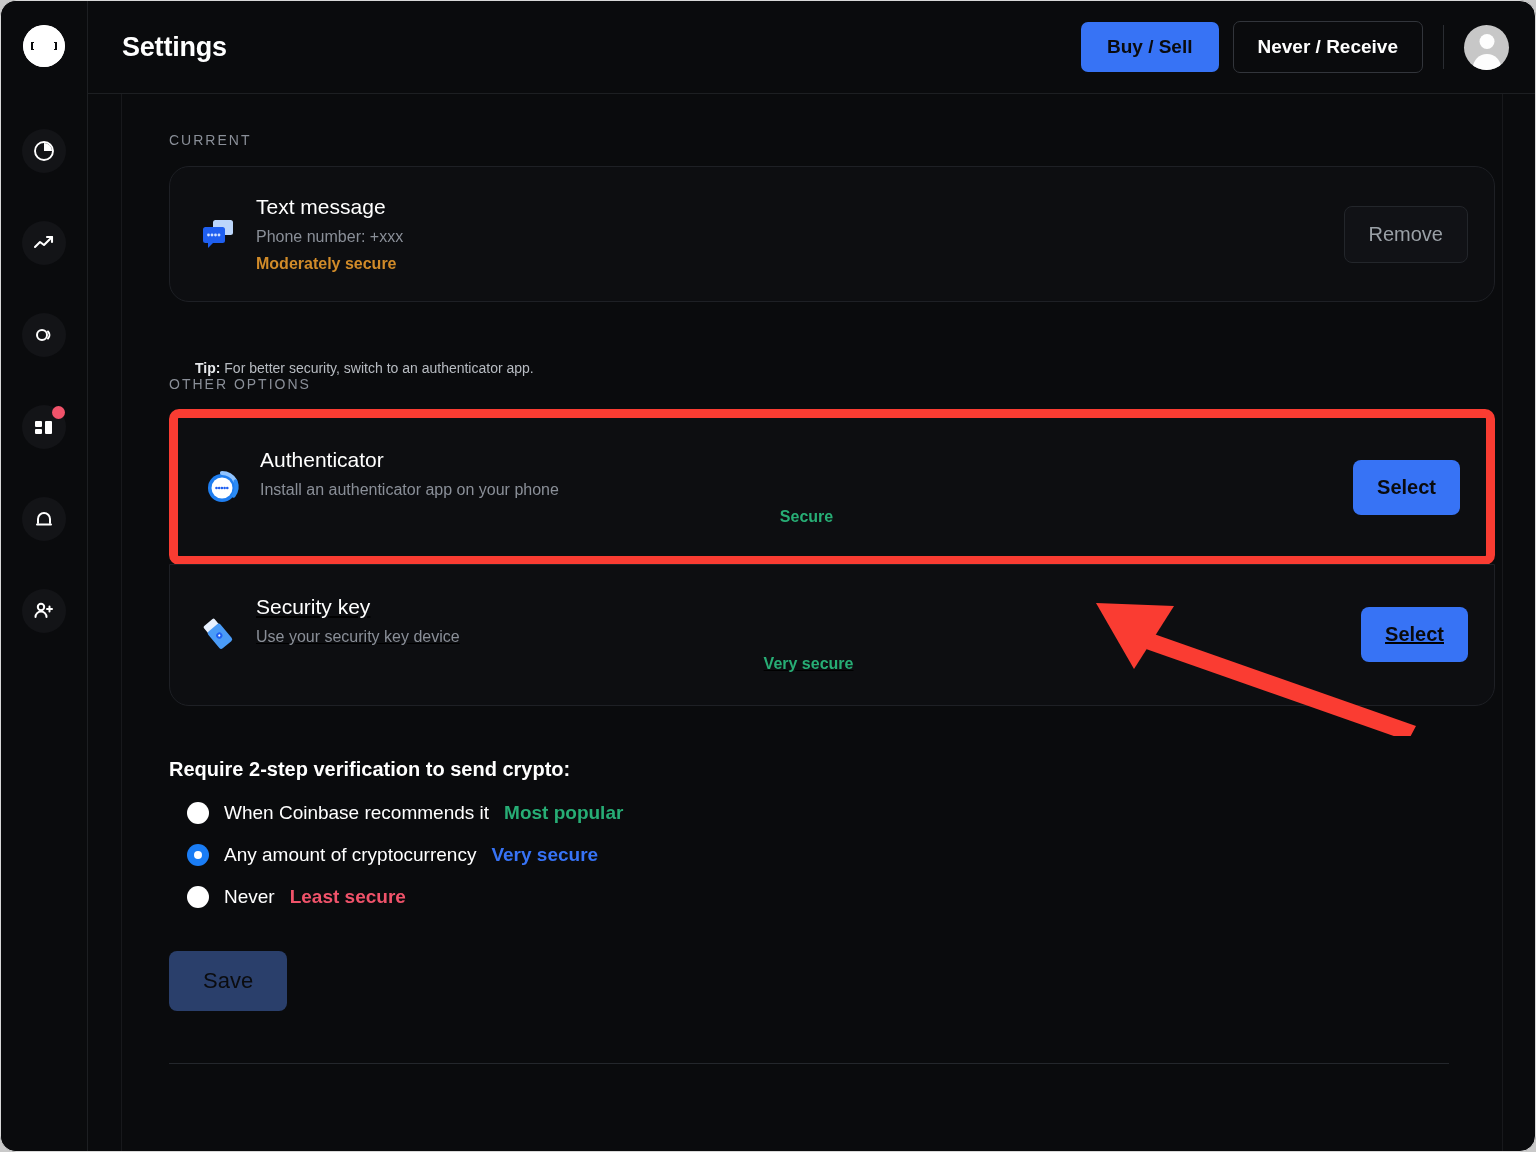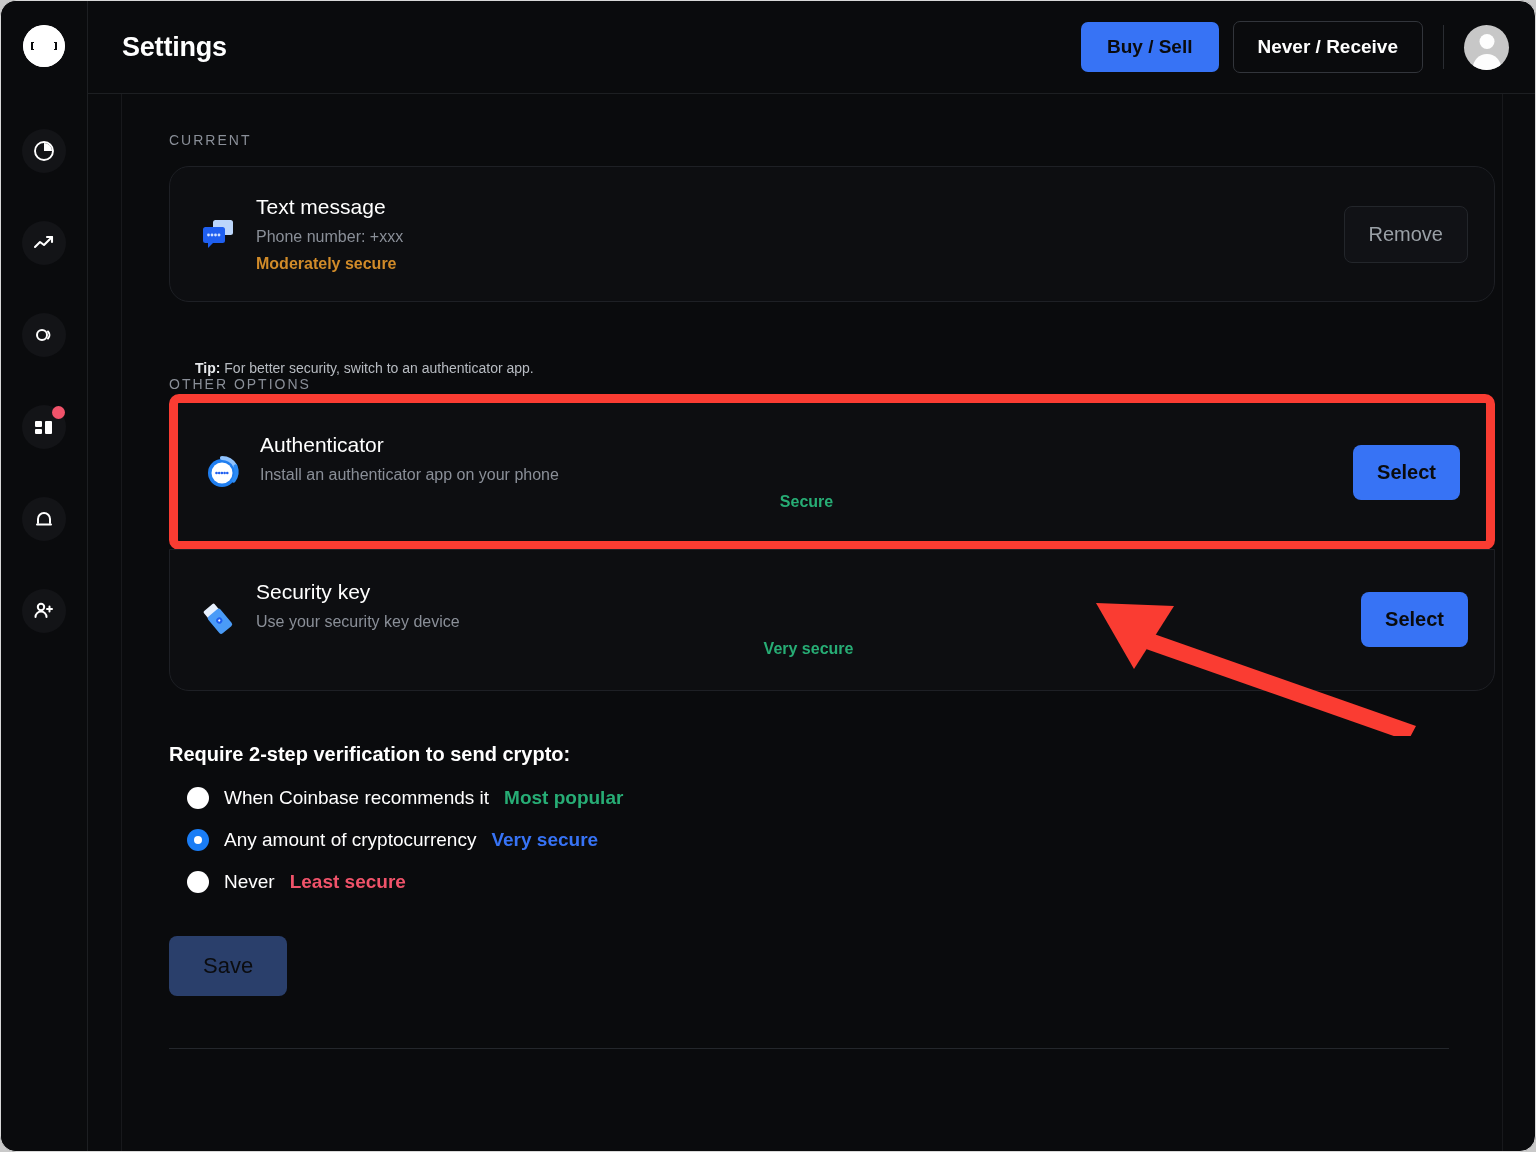--- a/index.html
+++ b/index.html
@@ -286,21 +286,21 @@
         </div>
       </div>
 
       <div class="tip" style="margin-top:58px; margin-left:26px;">
         <b>Tip:</b>
         <span>For better security, switch to an authenticator app.</span>
       </div>
 
       <div class="section-label" style="">OTHER OPTIONS</div>
 
-      <div class="highlight-box" style="margin-top:2px;">
+      <div class="highlight-box" style="margin-top:17px;">
         <div class="card">
           <div class="row" style="padding:30px 26px 30px 24px;">
             <div class="row-icon">
               <svg width="38" height="38" viewBox="0 0 38 38">
                 <circle cx="19" cy="20" r="14" fill="#1f7ef0"></circle>
                 <circle cx="19" cy="20" r="10.5" fill="#ffffff"></circle>
                 <path d="M19 5 a15 15 0 0 1 13 7.6" stroke="#8fc3ff" stroke-width="4.2" fill="none" stroke-linecap="round"></path>
                 <path d="M32.6 13.5 a15 15 0 0 1 -2 14" stroke="#2b8bf5" stroke-width="4.2" fill="none" stroke-linecap="round"></path>
                 <g fill="#1f5ff0">
                   <circle cx="13.5" cy="20" r="1.3"></circle>
@@ -314,21 +314,21 @@
             <div class="row-body">
               <div class="row-title">Authenticator</div>
               <div class="row-sub">Install an authenticator app on your phone</div>
               <div class="row-level lvl-sec">Secure</div>
             </div>
             <button class="btn-select">Select</button>
           </div>
         </div>
       </div>
 
-      <div class="card" style="margin-top:-1px; border-top-left-radius:0; border-top-right-radius:0;">
+      <div class="card" style="margin-top:-1px; border-top-left-radius:0; border-top-right-radius:0;text-decoration:underline;">
         <div class="row" style="padding:30px 26px 32px 28px;">
           <div class="row-icon">
             <svg width="38" height="38" viewBox="0 0 38 38">
               <g transform="rotate(-40 19 19)">
                 <rect x="12" y="4" width="14" height="9" rx="1.6" fill="#e8f1ff"></rect>
                 <rect x="11" y="11" width="16" height="22" rx="2.4" fill="#4a9bf7"></rect>
                 <circle cx="19" cy="21" r="3.1" fill="#1f5ff0"></circle>
                 <circle cx="19" cy="21" r="1.1" fill="#ffffff"></circle>
               </g>
             </svg>

